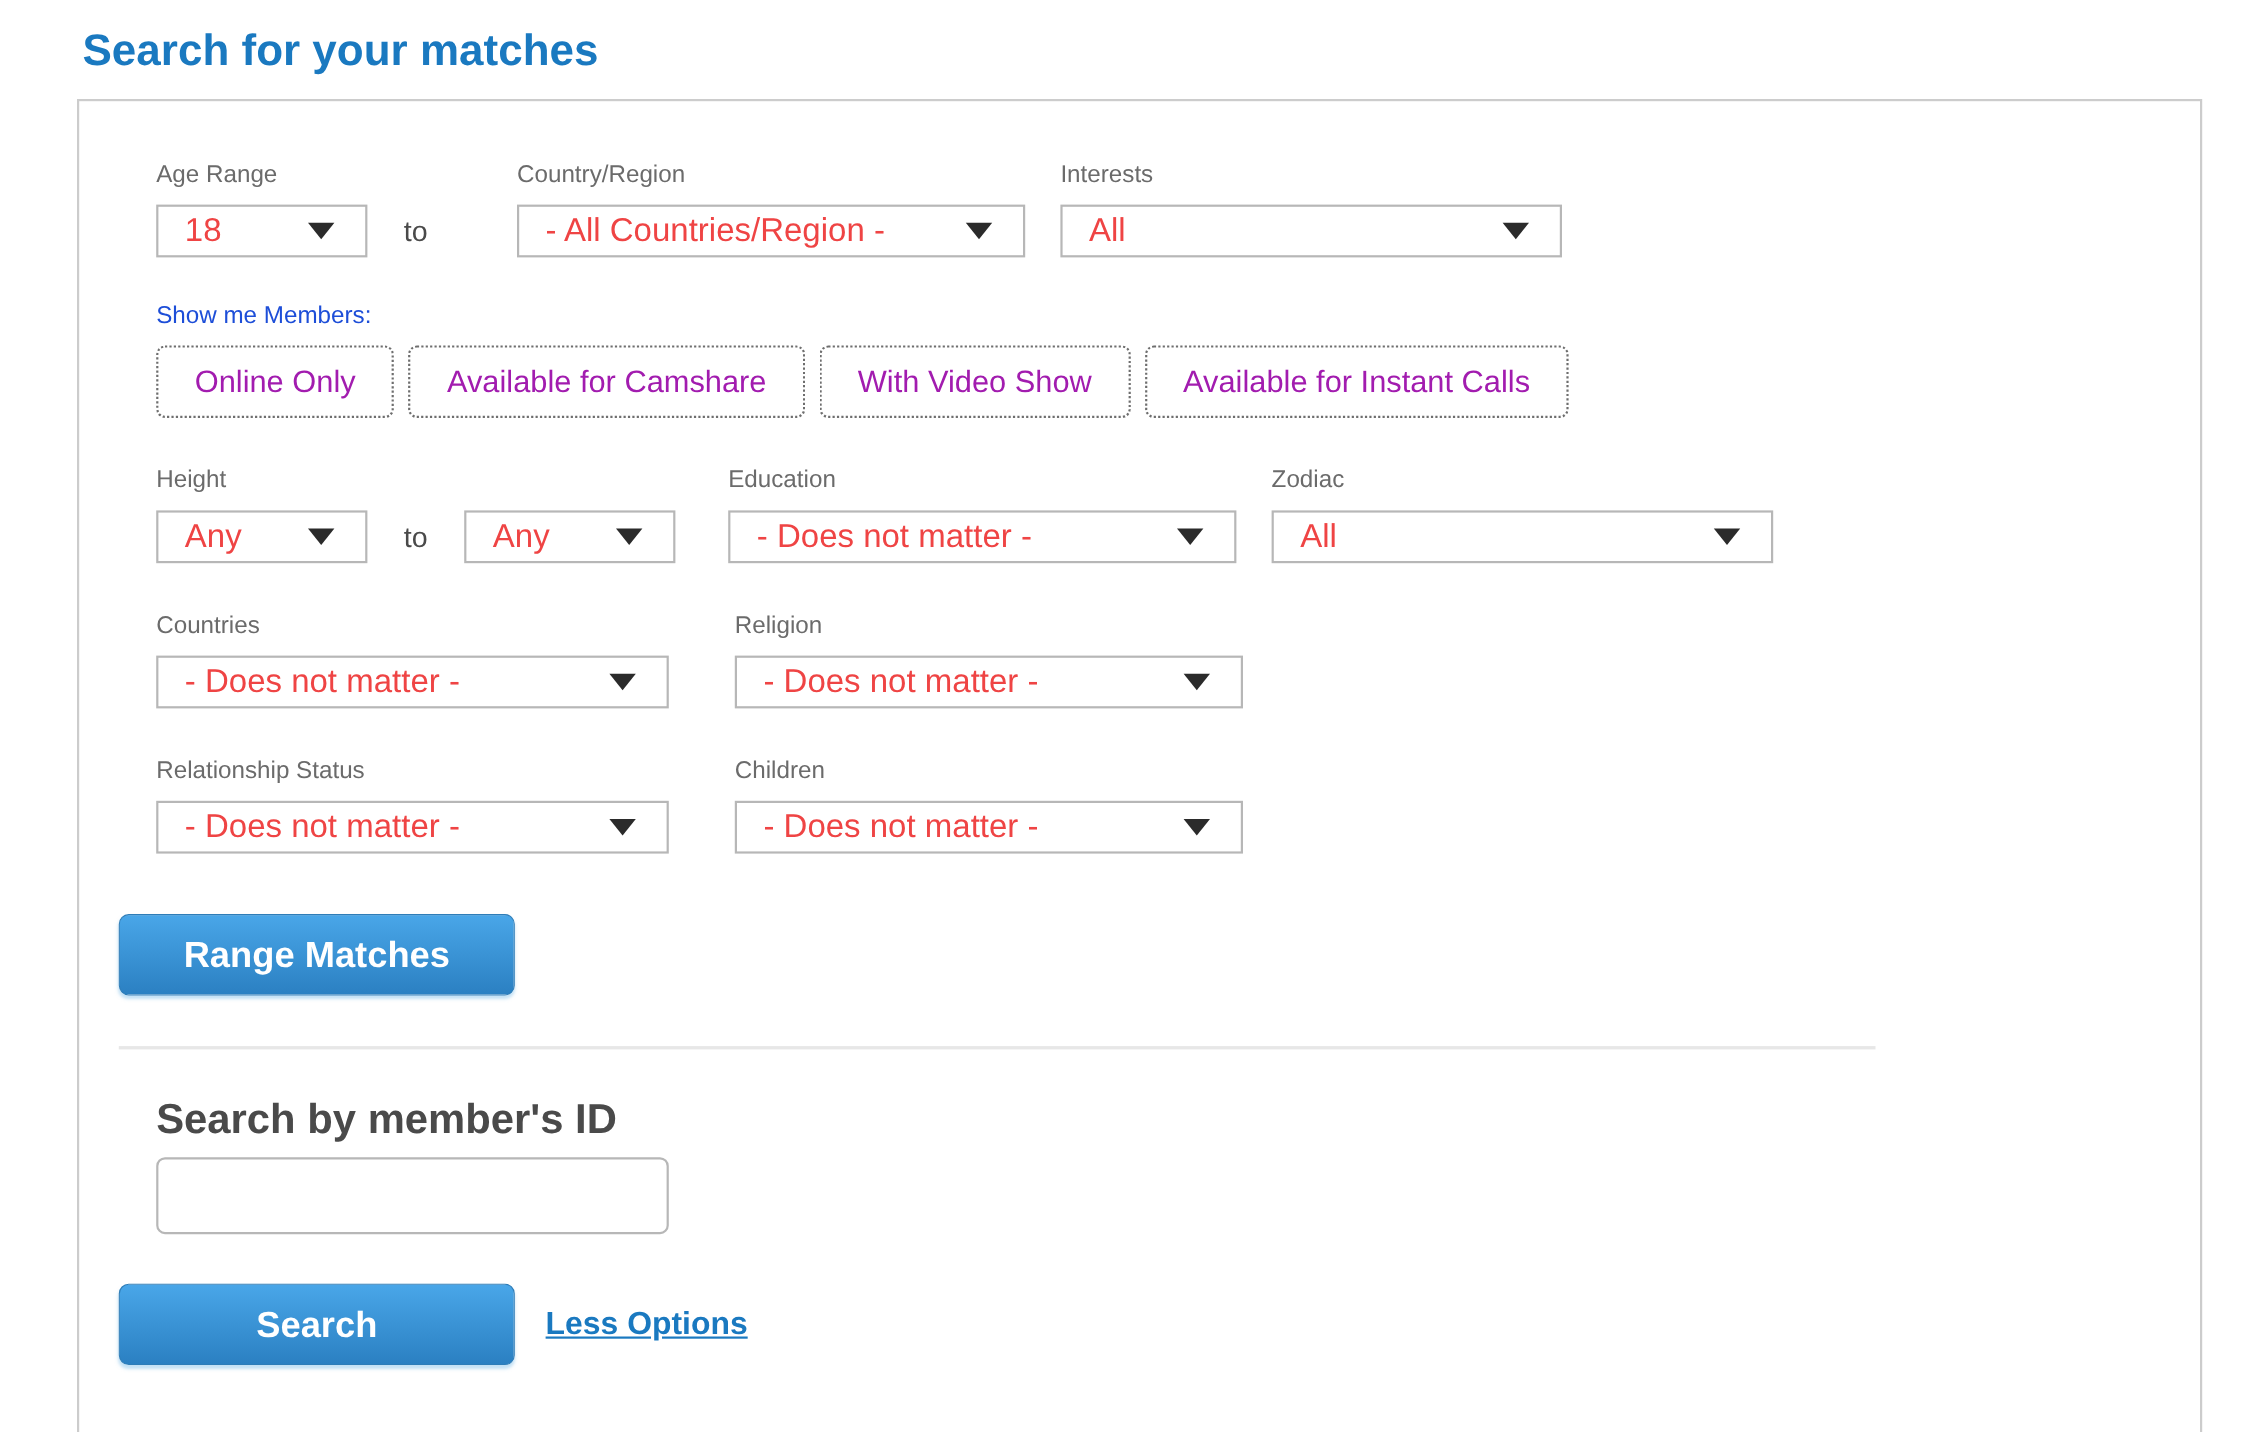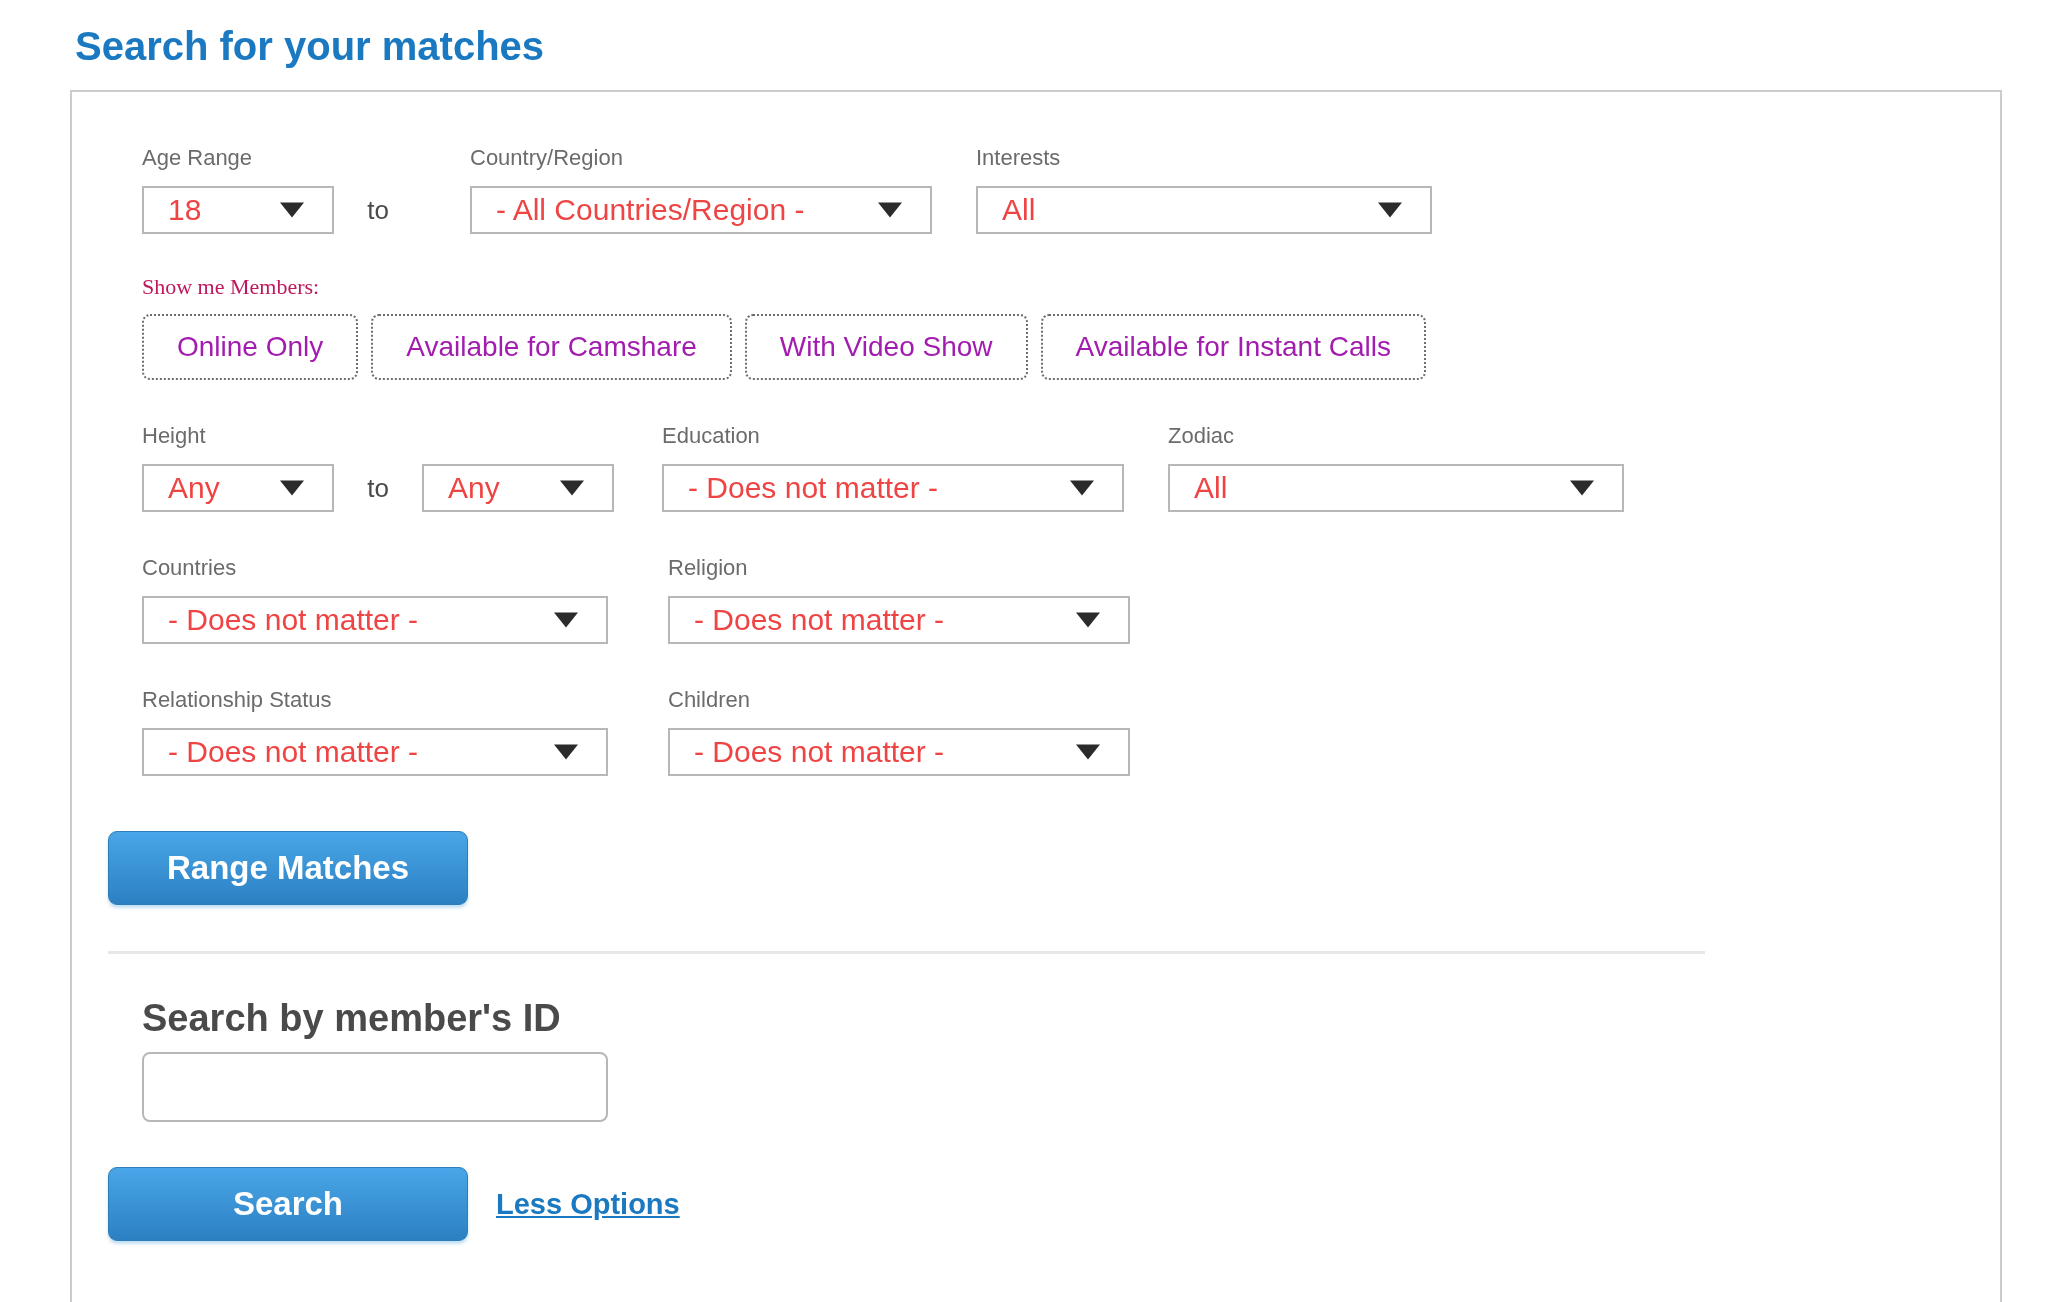--- a/index.html
+++ b/index.html
@@ -67,30 +67,29 @@
   .w-col3   { width: 456px; }
 
   .to-sep {
     width: 88px;
     text-align: center;
     font-size: 26px;
     color: #4a4a4a;
   }
 
   .ml-col2 { margin-left: 48px; }
-  .ml-col3 { margin-left: 44px; }
+  .ml-col3 { margin-left: 32px; }
   .ml-60   { margin-left: 60px; }
 
   .mt-row  { margin-top: 44px; }
 
   .section-label {
     margin: 40px 0 14px 34px;
     font-size: 22px;
-    color: #be185d;
-    font-family: Liberation Serif, serif;
+    color: #1d4ed8;
   }
 
   .member-buttons { display: flex; margin-left: 34px; }
   .dotted-btn {
     height: 66px;
     display: inline-flex;
     align-items: center;
     padding: 0 33px;
     border: 2px dotted #6e6e6e;
     border-radius: 8px;

